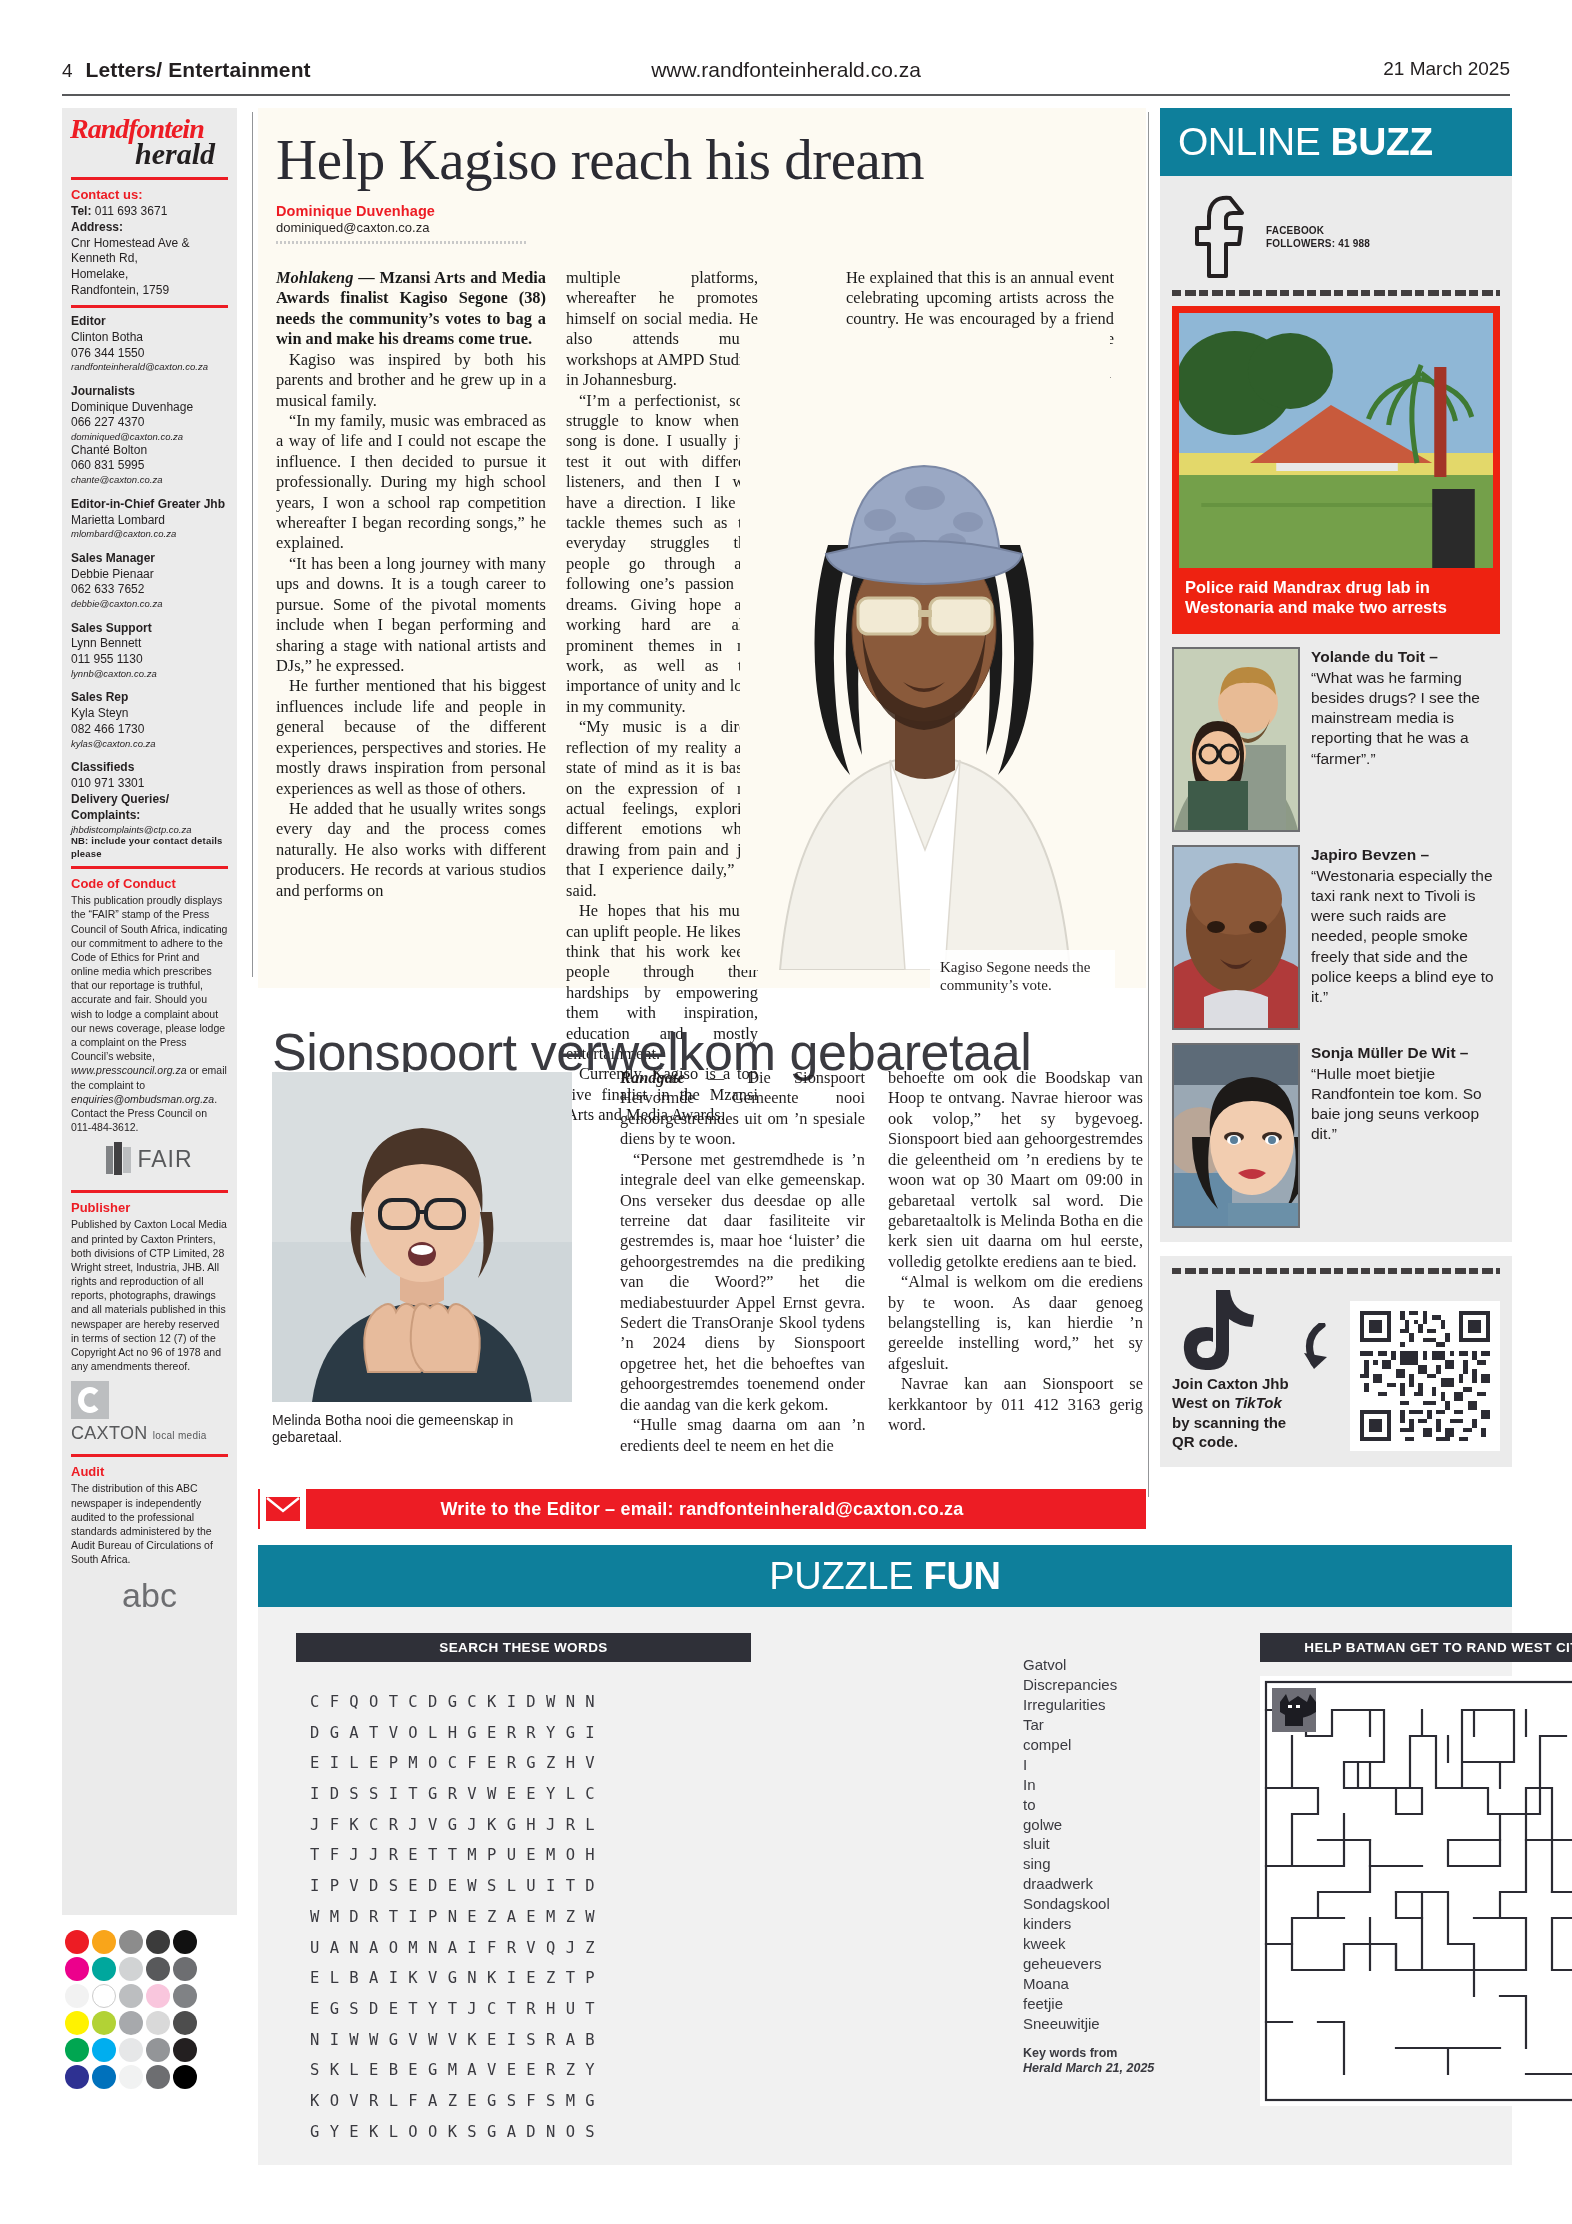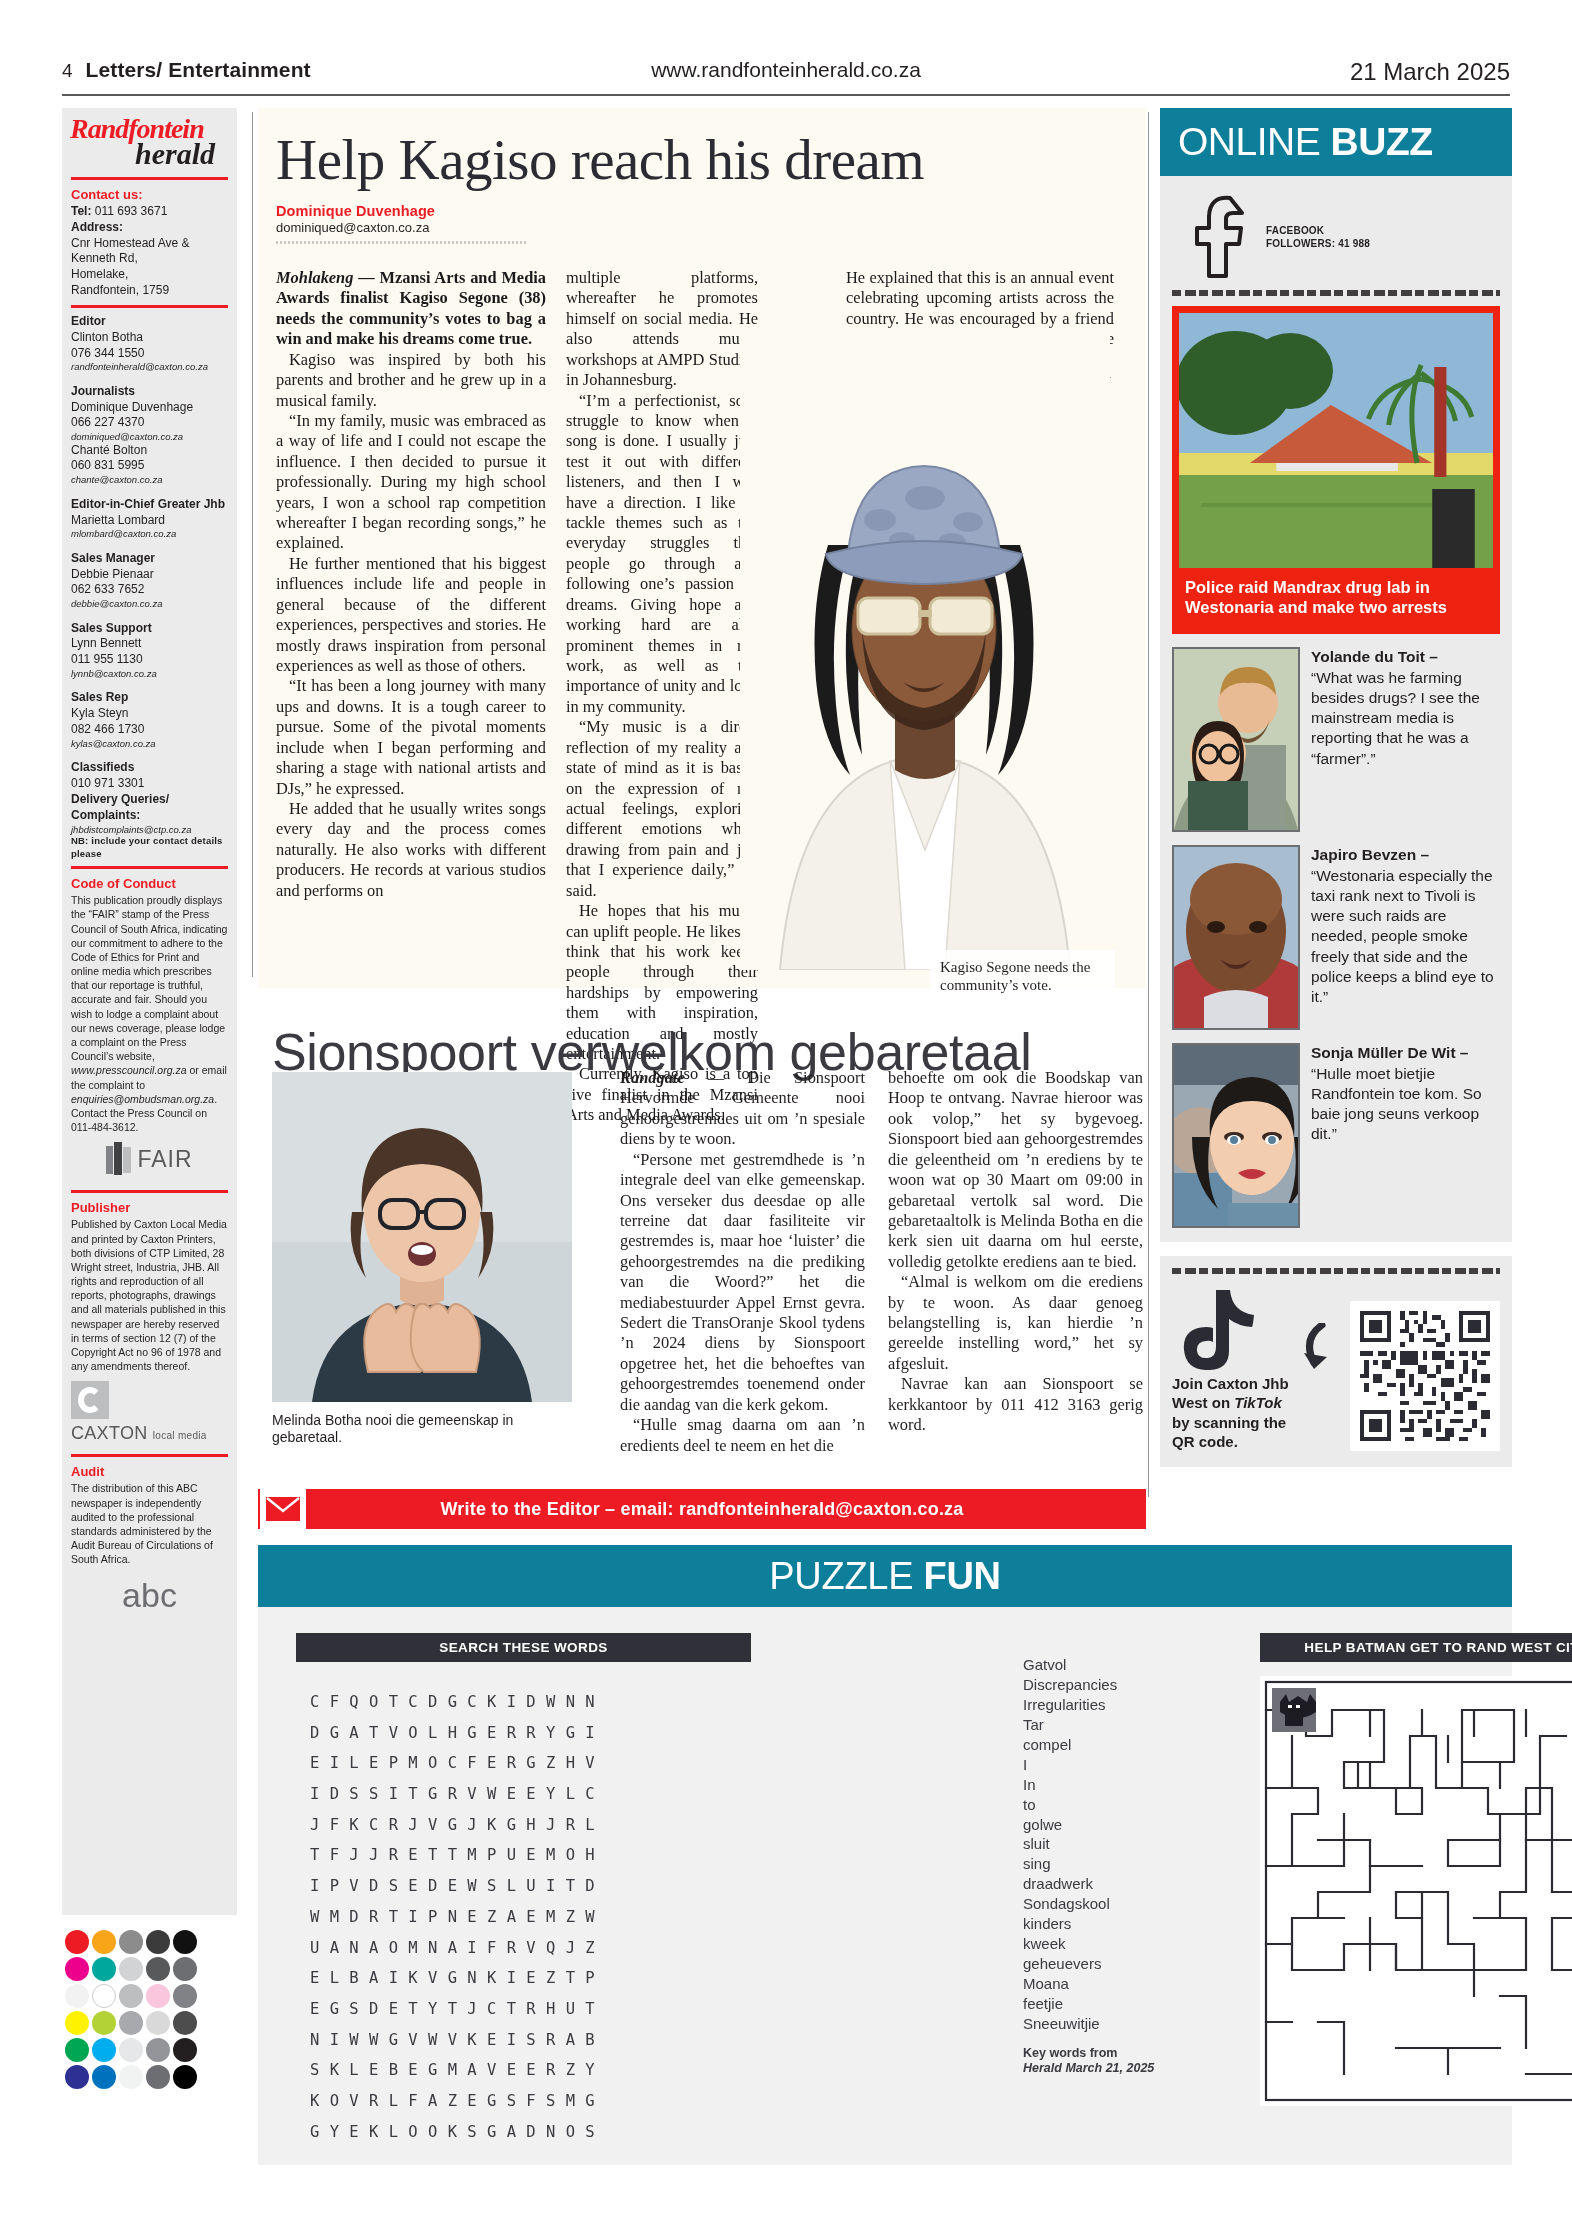--- a/index.html
+++ b/index.html
@@ -17,21 +17,21 @@
   
   .masthead {
     position:absolute; left:62px; top:58px; width:1448px; height:38px;
     display:flex; align-items:flex-start; justify-content:space-between;
     font-size:21px; color:#231f20;
   }
   .mh-left { display:flex; align-items:baseline; gap:13px; }
   .mh-pageno { font-size:19px; }
   .mh-section { font-weight:bold; font-size:21px; letter-spacing:.1px;}
   .mh-url { font-size:21px; position:absolute; left:50%; transform:translateX(-50%); }
-  .mh-date { font-size:24px; }
+  .mh-date { font-size:19px; }
   .mh-rule { position:absolute; left:62px; top:94px; width:1448px; height:2px; background:#58595b; }
 
   
   .sidebar {
     position:absolute; left:62px; top:108px; width:175px; height:1807px;
     background:#ebebeb;
   }
   .logo-box { padding:8px 8px 4px 8px; }
   .logo-rand {
     font-family:"Liberation Serif", serif; font-weight:bold; font-style:italic;
@@ -359,22 +359,22 @@
       <div class="by-mail">dominiqued@caxton.co.za</div>
       <div class="dotrule"></div>
     </div>
   </div>
 
   <div class="cols">
     <div class="col c1">
       <p class="first lead"><b><em>Mohlakeng</em> — Mzansi Arts and Media Awards finalist Kagiso Segone (38) needs the community’s votes to bag a win and make his dreams come true.</b></p>
       <p>Kagiso was inspired by both his parents and brother and he grew up in a musical family.</p>
       <p>“In my family, music was embraced as a way of life and I could not escape the influence. I then decided to pursue it professionally. During my high school years, I won a school rap competition whereafter I began recording songs,” he explained.</p>
+      <p>“It has been a long journey with many ups and downs. It is a tough career to pursue. Some of the pivotal moments include when I began performing and sharing a stage with national artists and DJs,” he expressed.</p>
       <p>He further mentioned that his biggest influences include life and people in general because of the different experiences, perspectives and stories. He mostly draws inspiration from personal experiences as well as those of others.</p>
-      <p>“It has been a long journey with many ups and downs. It is a tough career to pursue. Some of the pivotal moments include when I began performing and sharing a stage with national artists and DJs,” he expressed.</p>
       <p>He added that he usually writes songs every day and the process comes naturally. He also works with different producers. He records at various studios and performs on</p>
     </div>
     <div class="col c2">
       <p class="first">multiple platforms, whereafter he promotes himself on social media. He also attends music workshops at AMPD Studios in Johannesburg.</p>
       <p>“I’m a perfectionist, so I struggle to know when a song is done. I usually just test it out with different listeners, and then I will have a direction. I like to tackle themes such as the everyday struggles that people go through and following one’s passion or dreams. Giving hope and working hard are also prominent themes in my work, as well as the importance of unity and love in my community.</p>
       <p>“My music is a direct reflection of my reality and state of mind as it is based on the expression of my actual feelings, exploring different emotions while drawing from pain and joy that I experience daily,” he said.</p>
       <p>He hopes that his music can uplift people. He likes to think that his work keeps people through their hardships by empowering them with inspiration, education and mostly entertainment.</p>
       <p>Currently, Kagiso is a top five finalist in the Mzansi Arts and Media Awards.</p>
     </div>
     <div class="col c3">

